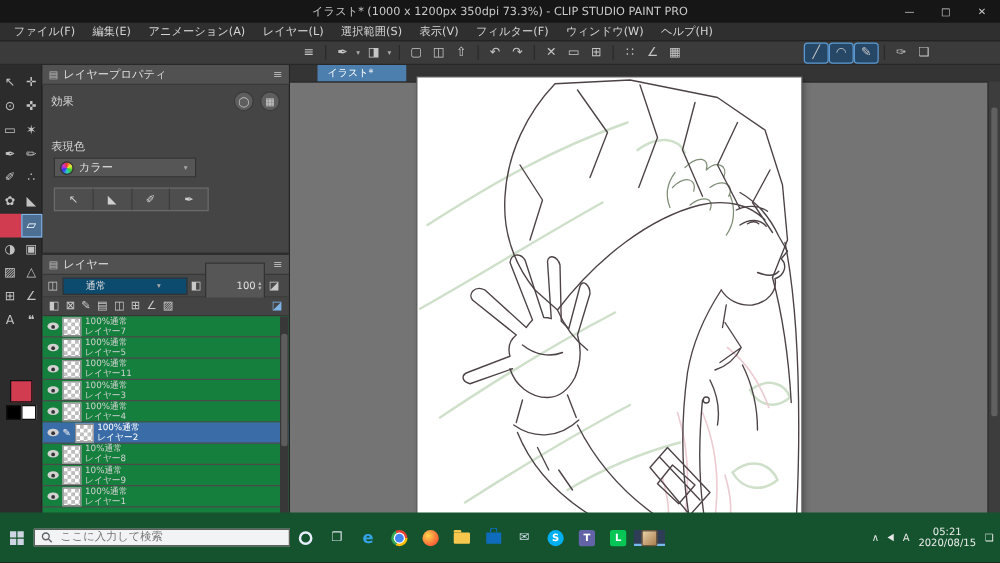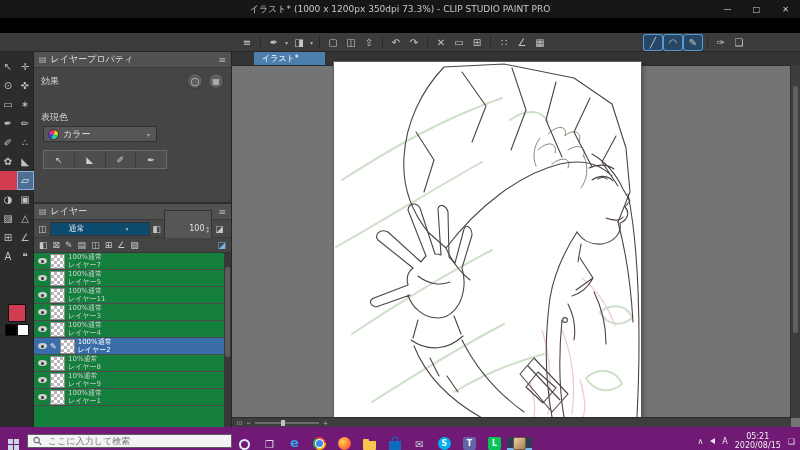--- a/index.html
+++ b/index.html
@@ -79,21 +79,21 @@
   .ctab{background:#4c7fae;color:#fff;font-size:8px;display:flex;align-items:center;padding:0 26px 0 8px;margin-left:22px;}
   .canvas{position:absolute;left:102px;top:10px;width:307px;height:356px;background:#fff;box-shadow:0 0 0 1px #5e5e5e,2px 2px 5px rgba(0,0,0,.35);}
   .canvas svg{display:block;width:100%;height:100%;}
   .canvas-nav{position:absolute;left:0;right:9px;bottom:0;height:9px;background:#3d3d3d;border-top:1px solid #2c2c2c;display:flex;align-items:center;gap:4px;padding:0 5px;}
   .cn-icon{font-size:6px;color:#bbb;line-height:9px;}
   .slider{width:64px;height:2px;background:#6b6b6b;position:relative;}
   .slider .knob{position:absolute;left:40%;top:-2px;width:4px;height:6px;background:#c3c3c3;}
   .vscroll-c{position:absolute;right:0;top:13px;bottom:9px;width:9px;background:#3d3d3d;border-left:1px solid #2c2c2c;}
   .vscroll-c .thumbbar{position:absolute;left:2px;right:2px;top:6%;height:70%;background:#606060;border-radius:2px;}
   
-  .taskbar{position:absolute;left:0;right:0;bottom:0;height:23px;background:#701a75;display:flex;align-items:flex-end;}
+  .taskbar{position:absolute;left:0;right:0;bottom:0;height:40px;background:#14532d;display:flex;align-items:center;}
   .tb-cell{display:flex;align-items:center;justify-content:center;}
   .start{width:27px;}
   .winlogo{display:grid;grid-template-columns:5px 5px;grid-template-rows:5px 5px;gap:1px;}
   .winlogo span{background:#cdd6e2;}
   .searchbox{width:205px;margin:2px 0;background:#f1f3f4;border:1px solid #5f5f5f;display:flex;align-items:center;gap:4px;padding:0 5px;box-sizing:border-box;}
   .searchbox input{border:none;outline:none;background:transparent;font-size:9px;color:#444;width:100%;font-family:"DejaVu Sans",sans-serif;}
   .app{width:25px;position:relative;}
   .app.active{background:#2e3d55;box-shadow:inset 0 -2px 0 #76b9ed;}
   .glyph-edge{font-size:13px;font-weight:bold;color:#35a3e8;}
   .chrome{width:13px;height:13px;border-radius:50%;background:conic-gradient(from -30deg,#ea4335 0 33%,#fbbc05 0 66%,#34a853 0 100%);position:relative;}
@@ -123,20 +123,31 @@
   <div class="titlebar">
     <div class="tspacer"></div>
     <div class="title">イラスト* (1000 x 1200px 350dpi 73.3%) - CLIP STUDIO PAINT PRO</div>
     <div class="winbtns">
       <div class="wbtn">—</div>
       <div class="wbtn">□</div>
       <div class="wbtn close">✕</div>
     </div>
   </div>
 
+  <div class="menubar">
+    <span class="mitem">ファイル(F)</span>
+    <span class="mitem">編集(E)</span>
+    <span class="mitem">アニメーション(A)</span>
+    <span class="mitem">レイヤー(L)</span>
+    <span class="mitem">選択範囲(S)</span>
+    <span class="mitem">表示(V)</span>
+    <span class="mitem">フィルター(F)</span>
+    <span class="mitem">ウィンドウ(W)</span>
+    <span class="mitem">ヘルプ(H)</span>
+  </div>
 
   <div class="toolbar">
     <span class="tbi">≡</span>
     <span class="sep"></span>
     <span class="tbi">✒</span>
     <span class="caret">▾</span>
     <span class="tbi">◨</span>
     <span class="caret">▾</span>
     <span class="sep"></span>
     <span class="tbi">▢</span>

